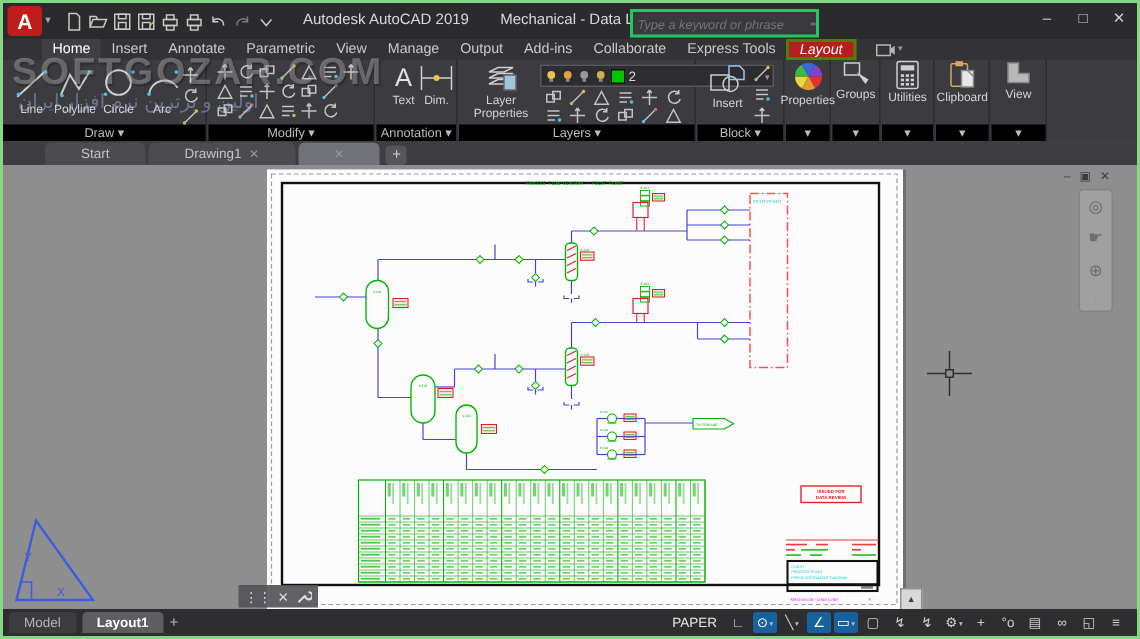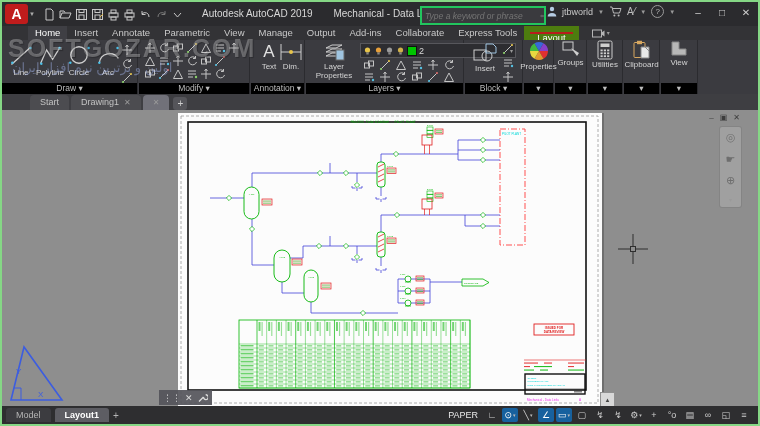--- a/index.html
+++ b/index.html
@@ -21,21 +21,21 @@
                     font-style:italic;font-size:8.5px;padding:0 3px;font-family:"Liberation Sans",sans-serif;}
   #tb-right{position:absolute;left:545px;top:3px;display:flex;align-items:center;gap:5px;color:#c9c9c9;font-size:9px;}
   .tb-ic{font-size:10px;color:#bcbcbc;}
   .tiny-caret{font-size:6px;color:#9a9a9a;}
   #win-btns{position:absolute;right:0;top:0;display:flex;}
   #win-btns div{width:24px;height:22px;text-align:center;line-height:22px;color:#cfcfcf;font-size:10px;}
   
   #ribbon-tabs{position:absolute;left:0;top:24px;width:756px;height:14px;background:#333336;display:flex;align-items:stretch;padding-left:26px;}
   .rtab{padding:0 7px;font-size:9.5px;color:#c9c9c9;line-height:14px;}
   .rtab.active{background:#3f3f44;color:#fff;}
-  .rtab.boxed{border:6px solid #4d7c0f;background:#b91c1c;color:#fff;line-height:12px;}
+  .rtab.boxed{border:2px solid #4d7c0f;background:#b91c1c;color:#fff;line-height:12px;font-style:italic;}
   #cam-btn{margin-left:6px;display:flex;align-items:center;gap:2px;}
   
   #ribbon{position:absolute;left:0;top:38px;width:756px;height:54px;background:#3b3b40;border-bottom:1px solid #1d1d20;}
   .panel{position:absolute;top:0;height:54px;border-right:1px solid #2b2b2f;box-sizing:border-box;}
   .panel-label{position:absolute;left:0;right:0;bottom:0;height:11px;background:#000000;
                font-size:8.5px;color:#bdbdbd;text-align:center;line-height:11px;white-space:nowrap;}
   .bigbtn{position:absolute;top:2px;width:32px;display:flex;flex-direction:column;align-items:center;
           font-size:8px;color:#d4d4d4;text-align:center;line-height:9px;}
   .iconrow{position:absolute;display:flex;gap:2px;}
   .vert-big{display:flex;flex-direction:column;align-items:center;width:100%;color:#d4d4d4;font-size:8px;}
@@ -43,21 +43,21 @@
   #layer-dd{position:absolute;left:54px;top:3px;width:150px;height:13px;background:#2d2d31;border:1px solid #57575c;
             display:flex;align-items:center;gap:2px;padding:0 2px;color:#d8d8d8;font-size:9px;}
   #layer-dd .sw{width:8px;height:8px;background:#00c400;border:1px solid #111;}
   #layer-dd .spacer{flex:1;}
   
   #wm1{position:absolute;left:6px;top:32px;font-size:25px;font-weight:bold;letter-spacing:2px;
        color:rgba(255,255,255,0.28);text-shadow:1px 1px 1px rgba(0,0,0,0.25);pointer-events:none;z-index:40;}
   #wm2{position:absolute;left:10px;top:58px;font-size:13px;color:rgba(175,195,255,0.40);pointer-events:none;z-index:40;}
   
   #filetabs{position:absolute;left:0;top:92px;width:756px;height:16px;background:#3e3e42;display:flex;align-items:flex-end;padding-left:28px;}
-  .ftab{height:15px;line-height:15px;padding:0 10px;margin-right:2px;font-size:9px;color:#c3c3c3;
+  .ftab{height:15px;line-height:15px;padding:0 24px;margin-right:2px;font-size:9px;color:#c3c3c3;
         background:#4c4c50;border-radius:4px 4px 0 0;display:flex;align-items:center;gap:5px;}
   .ftab.active{background:#717179;color:#fff;}
   .ftab .x{font-size:8px;color:#9a9a9a;}
   .ftab-plus{width:14px;height:13px;background:#55555a;border-radius:3px;color:#cfcfcf;font-size:10px;
              text-align:center;line-height:13px;margin-left:2px;}
   
   #canvas{position:absolute;left:0;top:108px;width:756px;height:296px;background:#8e8e8e;overflow:hidden;}
   #paper{position:absolute;left:176px;top:3px;width:424px;height:293px;background:#fcfcfc;
          box-shadow:2px 0 0 rgba(90,90,90,0.6);}
   #dwg-winbtns{position:absolute;right:12px;top:3px;color:#3c3c3c;font-size:8px;letter-spacing:6px;}
@@ -134,37 +134,20 @@
     <div id="tb-title">
       <span>Autodesk AutoCAD 2019</span>
       <span class="t2">Mechanical - Data Links.dwg</span>
     </div>
     <div id="search-box">
       <input placeholder="Type a keyword or phrase" style="">
       <svg width="12" height="12" viewBox="0 0 12 12">
         <circle cx="4" cy="6" r="2.2" fill="none" stroke="#a9a9a9"></circle>
           <circle cx="8.6" cy="6" r="2.2" fill="none" stroke="#a9a9a9"></circle>
       </svg>
-    </div>
-    <div id="tb-right">
-      <svg width="10" height="11" viewBox="0 0 10 11">
-        <circle cx="5" cy="3" r="2.2" fill="#b5cbe2"></circle>
-          <path d="M0.7,10.5 a4.3,3.6 0 0,1 8.6,0 z" fill="#b5cbe2"></path>
-      </svg>
-      <span>jtbworld</span>
-      <span class="tiny-caret">▼</span>
-      <svg width="13" height="11" viewBox="0 0 13 11">
-        <path d="M1,1 h2 l1.5,6 h6 l1.5,-4.5 h-8.5" fill="none" stroke="#b9b9b9"></path>
-          <circle cx="5.4" cy="9.4" r="1" fill="#b9b9b9"></circle>
-          <circle cx="9.6" cy="9.4" r="1" fill="#b9b9b9"></circle>
-      </svg>
-      <span class="tb-ic">A⁄</span>
-      <span class="tiny-caret">▼</span>
-      <span class="tb-ic" style="border:1px solid #9a9a9a;border-radius:50%;width:11px;height:11px;line-height:11px;text-align:center;font-size:8px;">?</span>
-      <span class="tiny-caret">▼</span>
     </div>
     <div id="win-btns">
       <div>–</div>
       <div>□</div>
       <div>✕</div>
     </div>
   </div>
 
   <div id="ribbon-tabs">
       <div class="rtab active">Home</div>

